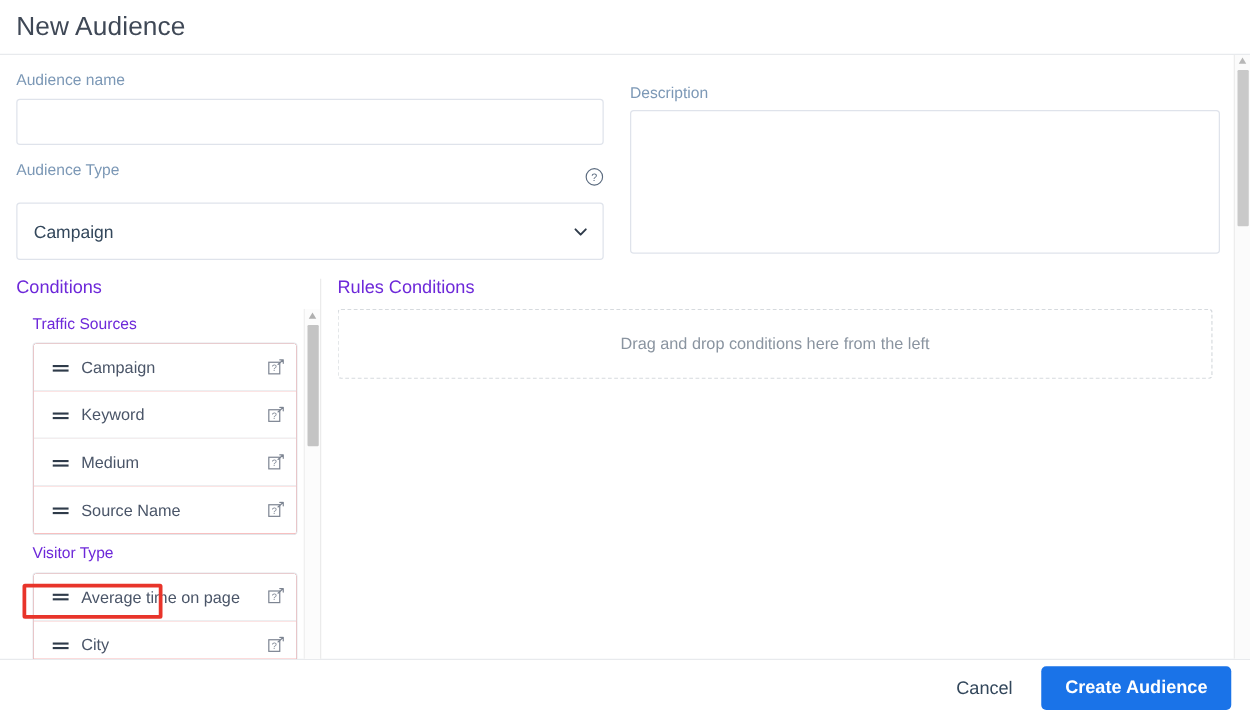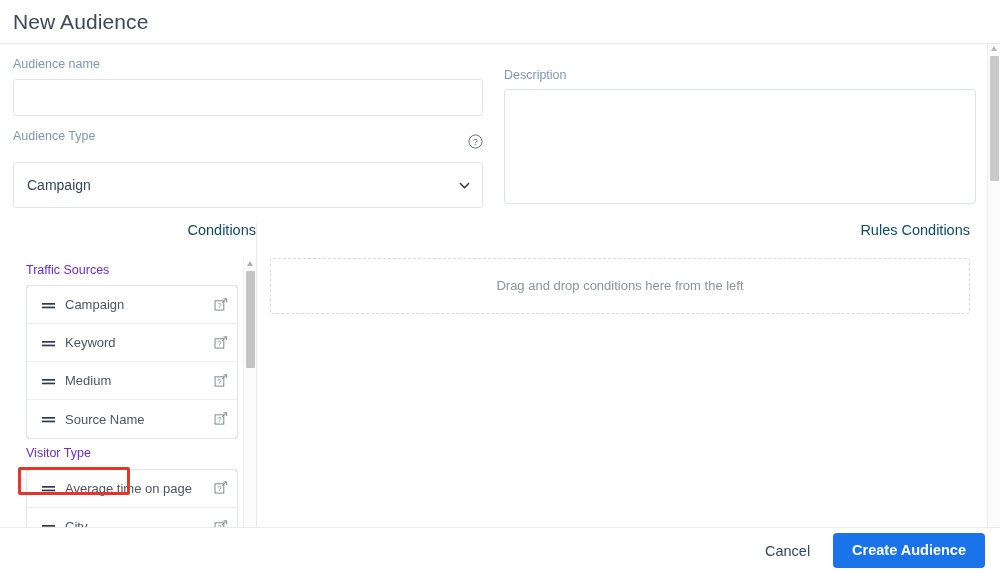--- a/index.html
+++ b/index.html
@@ -184,24 +184,23 @@
   }
 
   .conditions-left {
     width: 243px;
     flex: 0 0 243px;
     position: relative;
   }
 
   .section-heading {
     font-size: 14.5px;
-    color: #0c4a6e;
-    margin-bottom: 20px;
+    color: #6d28d9;
+    margin-bottom: 9px;
     line-height: 1;
-    text-align: right;
   }
   
   .annot-box {
     position: absolute;
     left: 5px;
     top: 244px;
     width: 112px;
     height: 28px;
     border: 3px solid #e8342a;
     border-radius: 2px;

